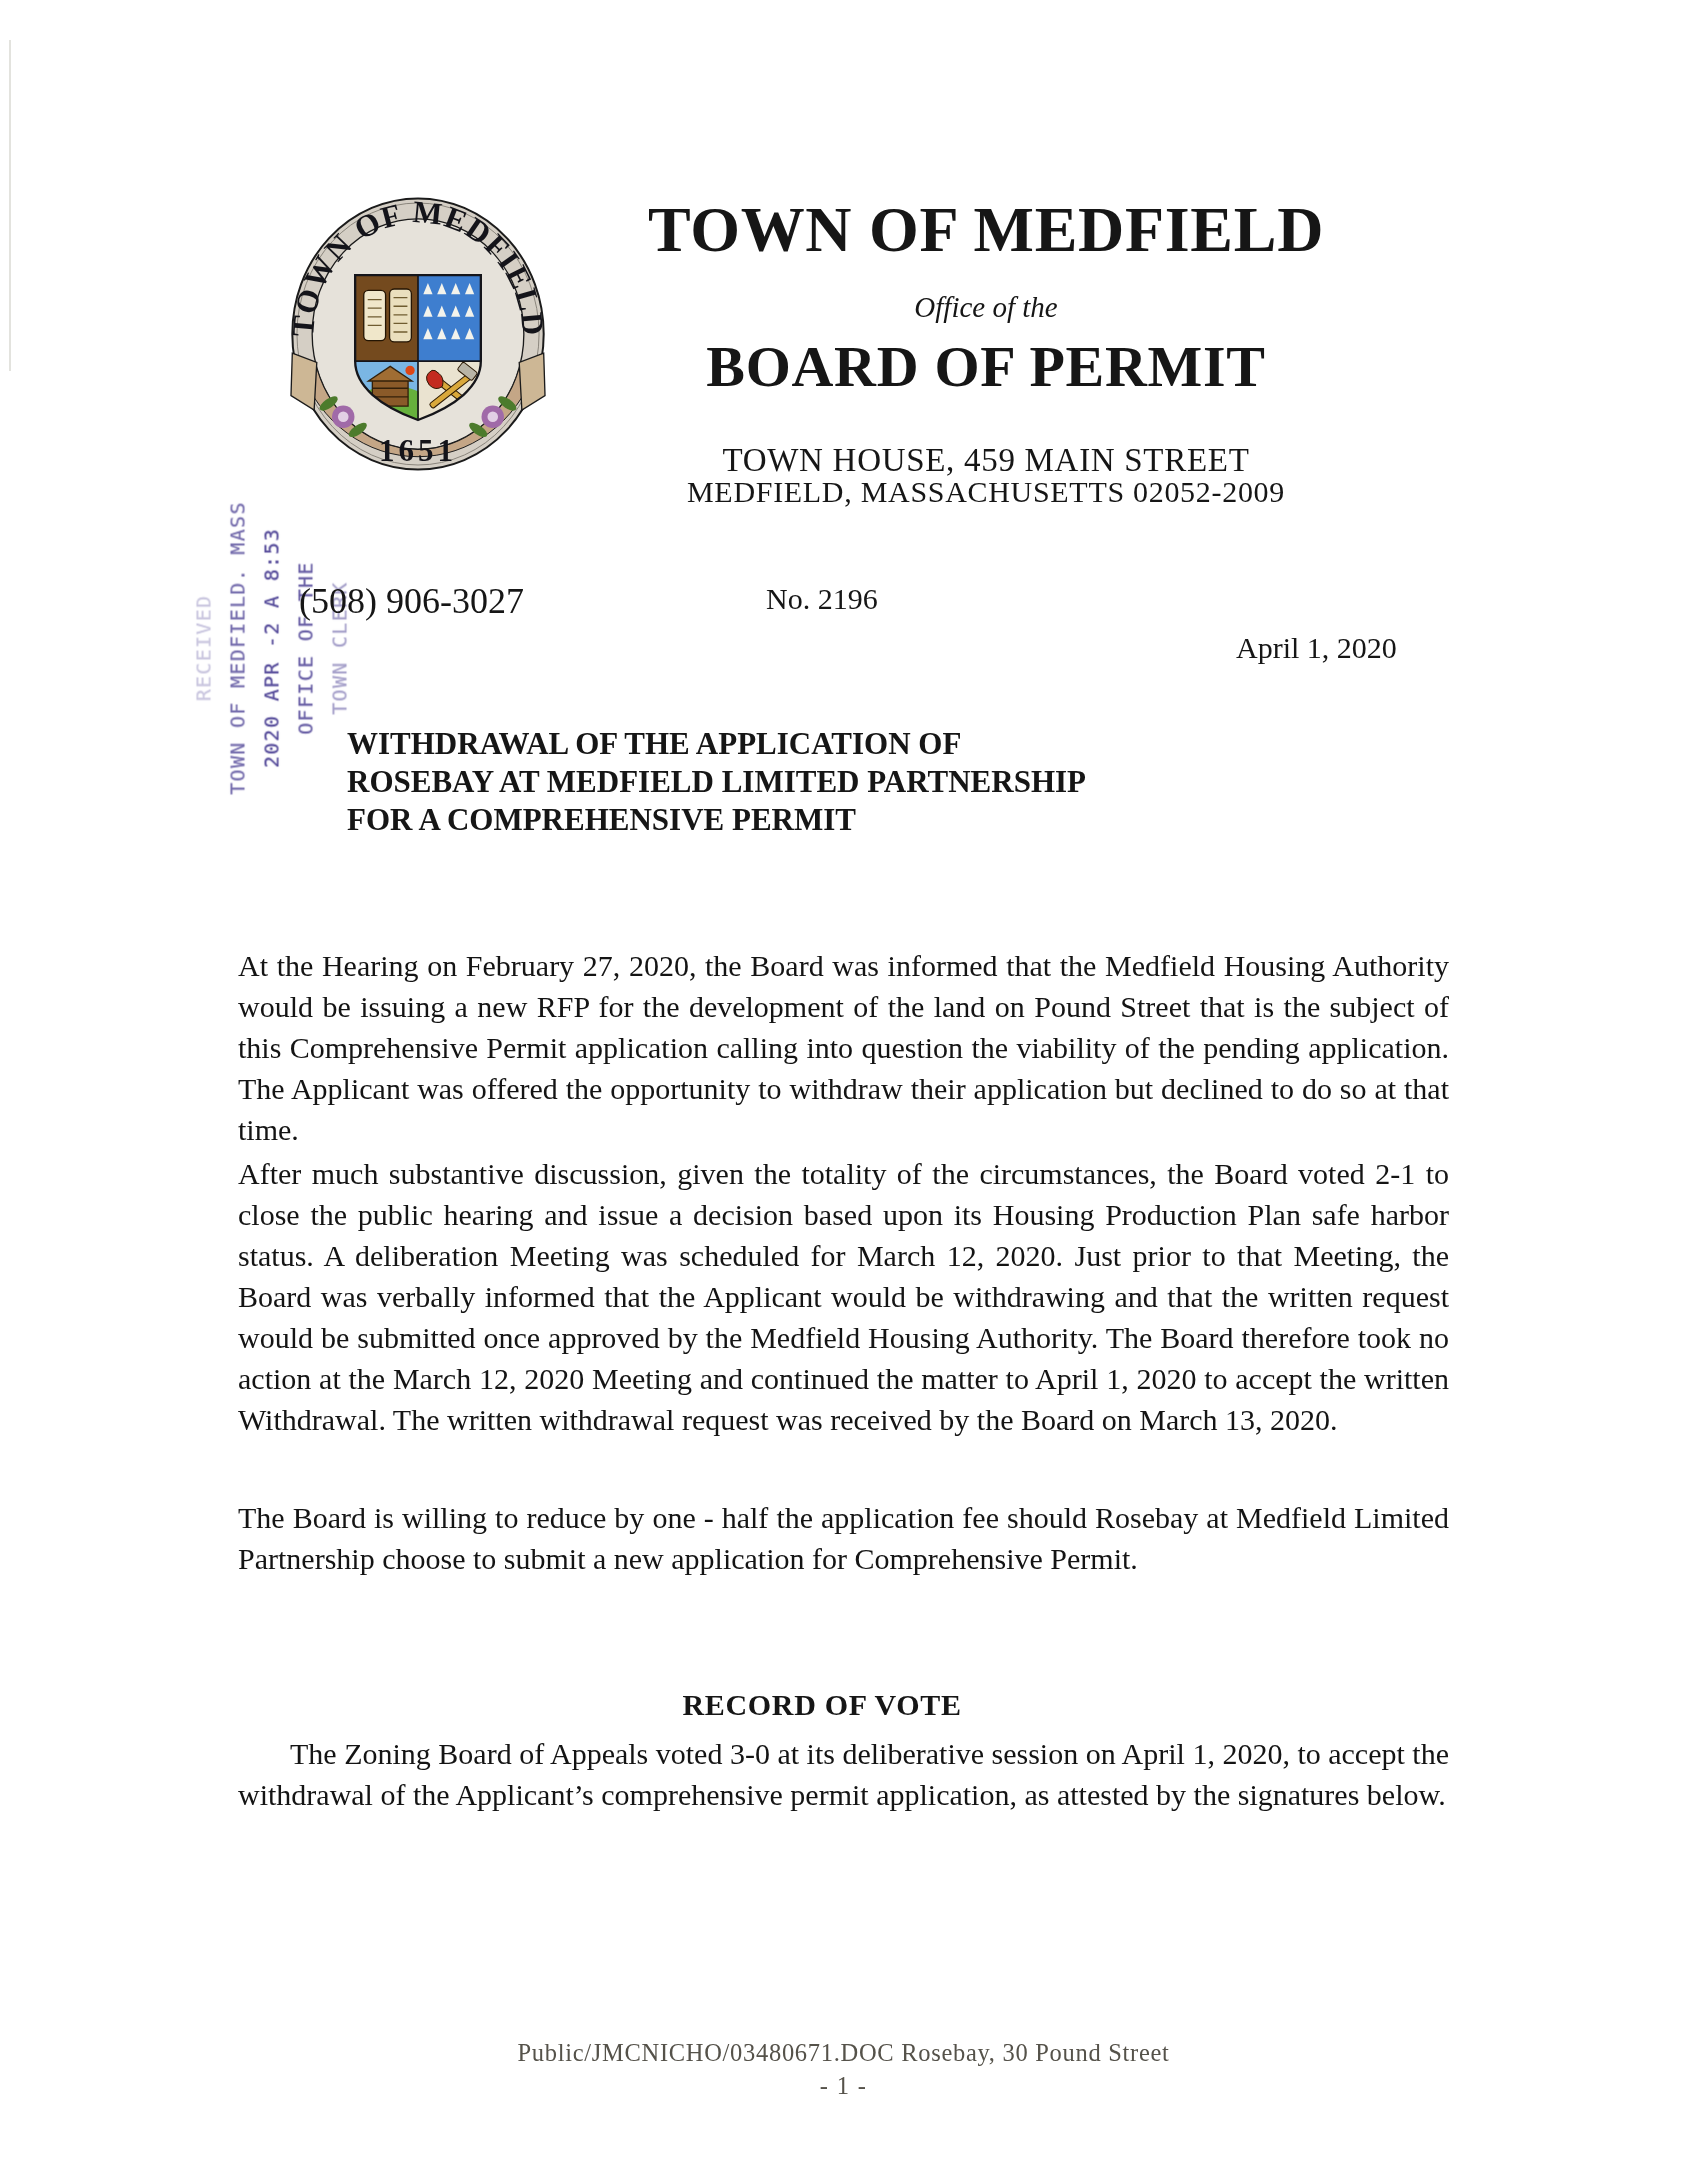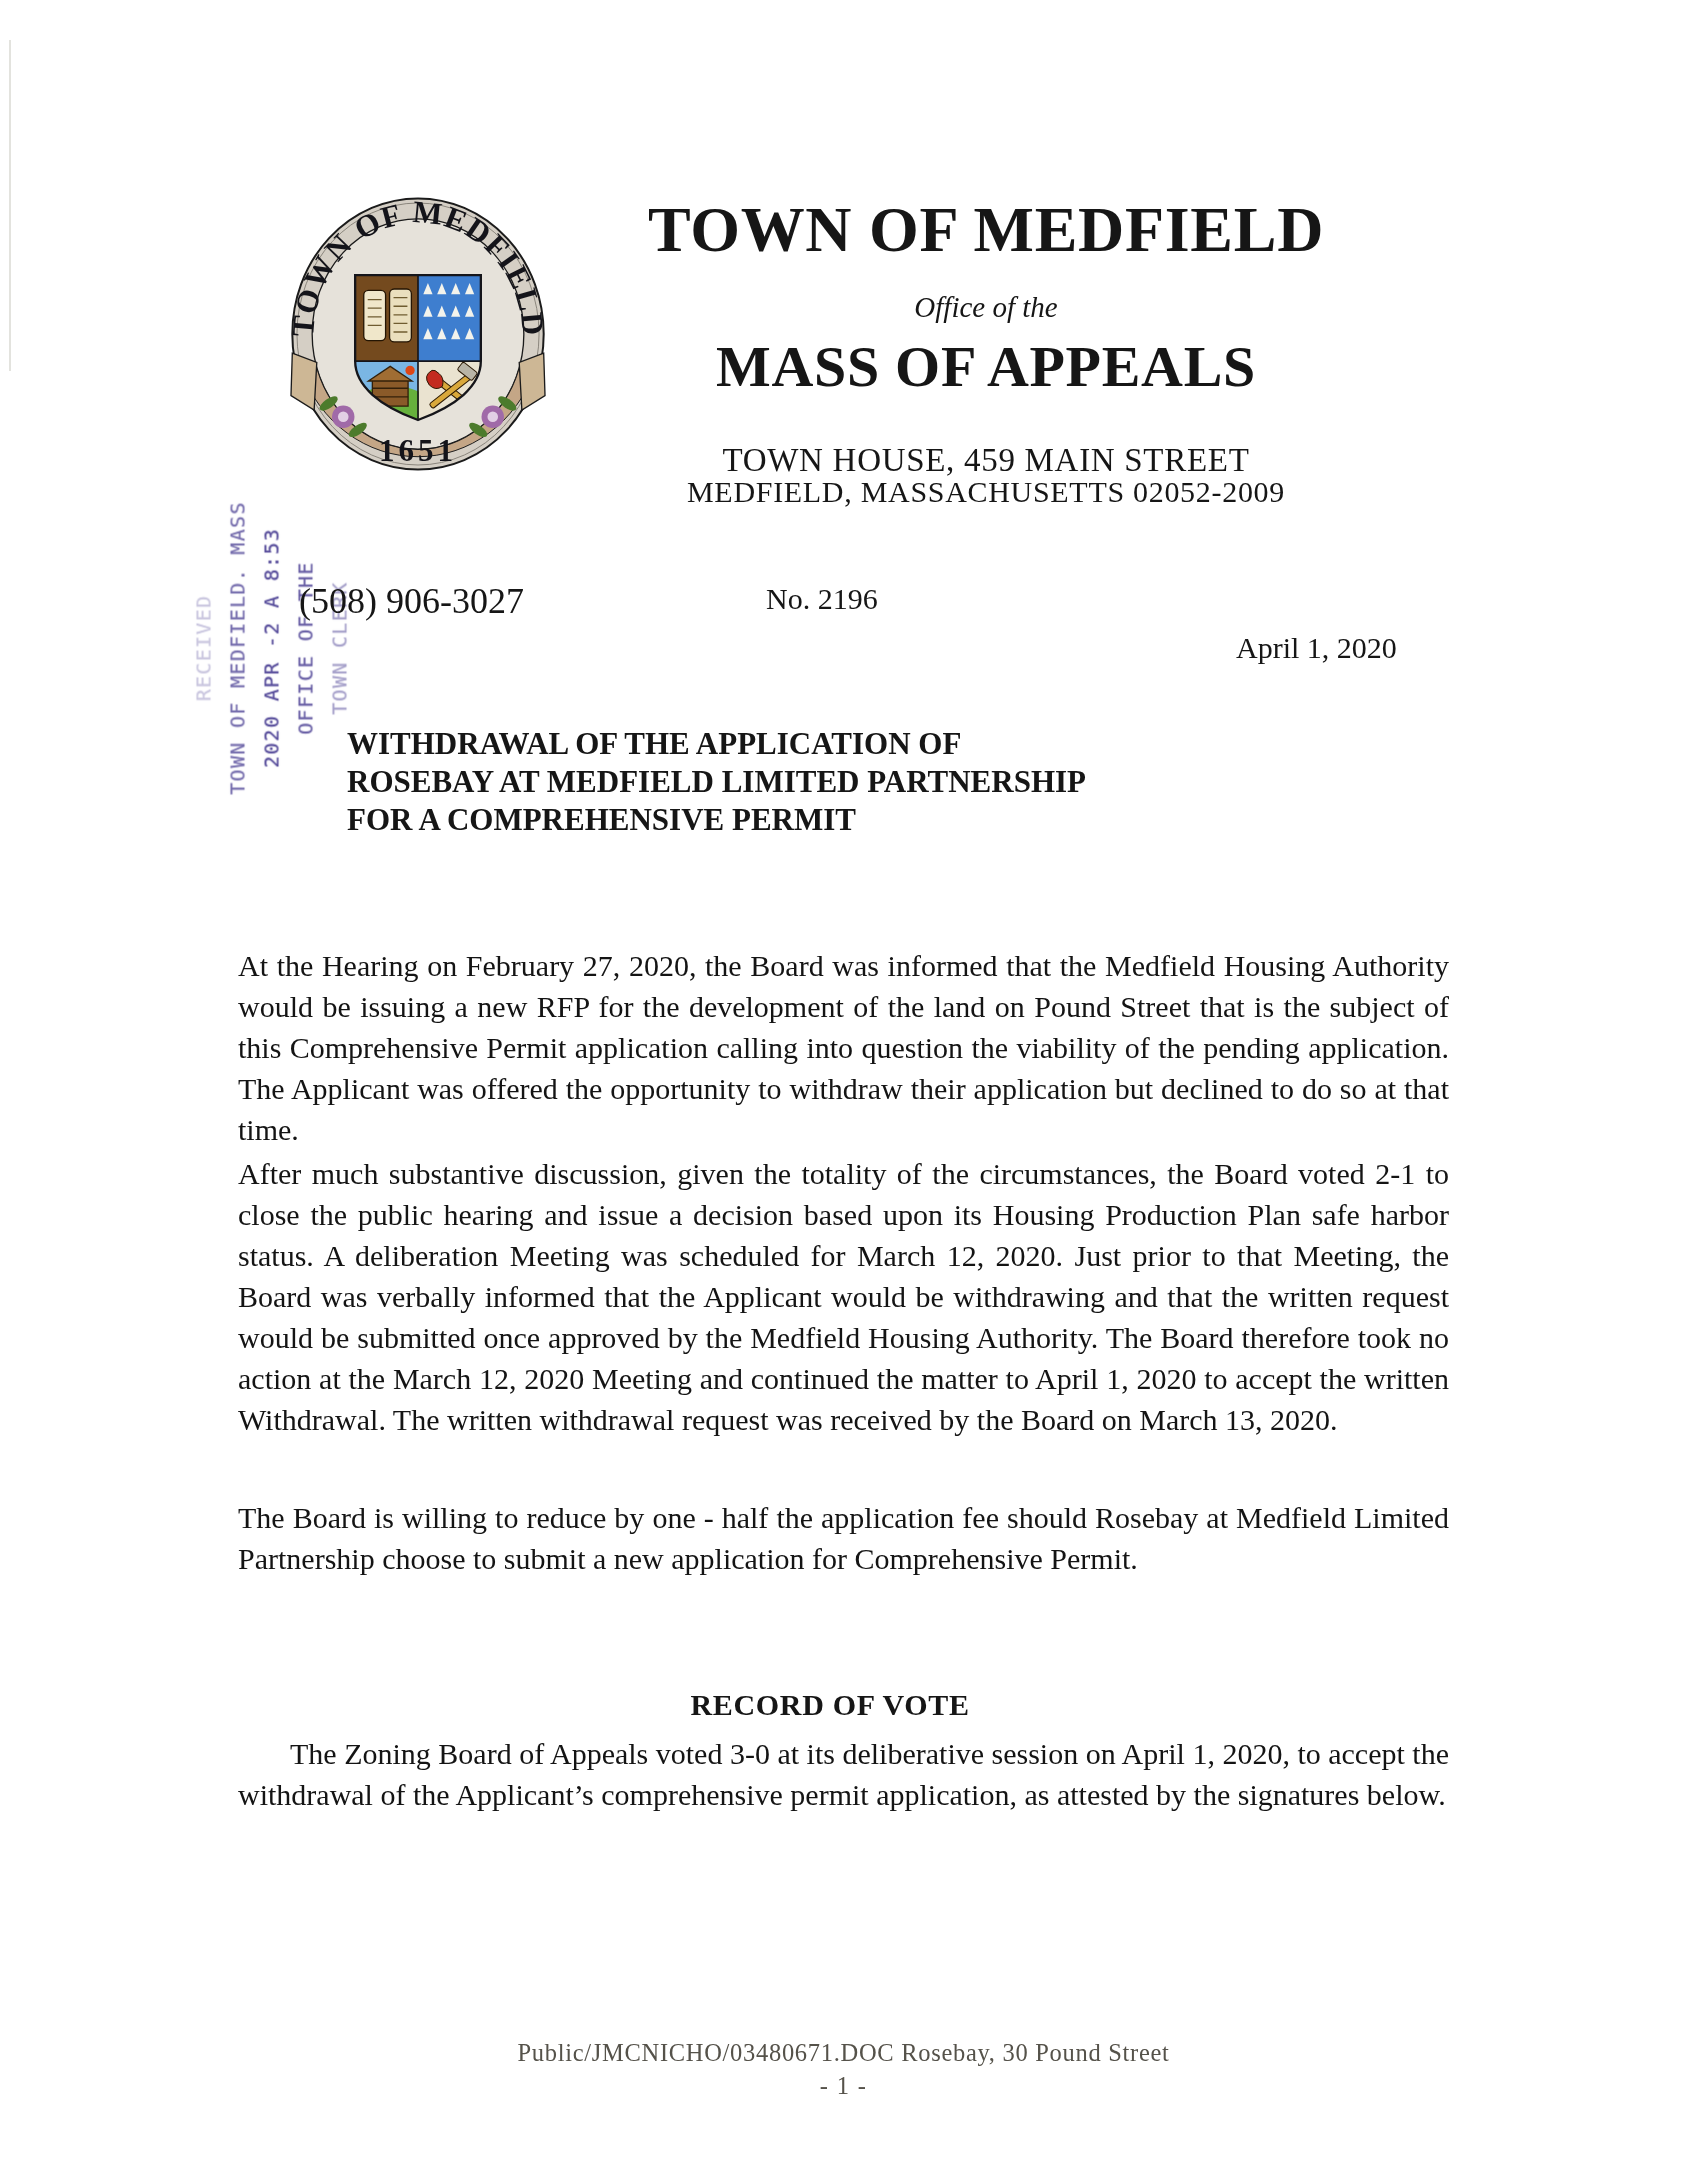--- a/index.html
+++ b/index.html
@@ -15,21 +15,21 @@
   .addr1{top:434px;font-size:33px;letter-spacing:0.7px;margin-top:8px;}
   .addr2{top:475px;font-size:30px;letter-spacing:0.7px;}
   .phone{left:299px;top:536px;font-size:36px;margin-top:44px;}
   .case-no{left:766px;top:582px;font-size:30px;}
   .date-line{left:1236px;top:631px;font-size:30px;}
   .doc-title{left:347px;top:725px;width:966px;
     font-size:31px;font-weight:bold;line-height:38px;}
   .para{left:238px;width:1211px;font-size:30px;line-height:41px;
     text-align:justify;color:#141414;}
   .p1{top:910px;margin-top:35px;} .p2{top:1153px;} .p3{top:1497px;}
-  .rov-head{left:347px;top:1688px;width:966px;text-align:center;
+  .rov-head{left:339px;top:1688px;width:966px;text-align:center;
     font-size:30px;font-weight:bold;letter-spacing:0.7px;}
   .vote-para{top:1733px;text-indent:52px;}
   .footer1{left:238px;top:2039px;width:1211px;text-align:center;
     font-size:24.5px;color:#55524a;letter-spacing:0.7px;}
   .footer2{left:238px;top:2072px;width:1211px;text-align:center;
     font-size:24.5px;color:#55524a;letter-spacing:1.3px;}
   .stamp{
     left:117px;top:562px;width:311px;height:172px;
     transform:rotate(-90deg);
     font-family:"DejaVu Sans Mono",monospace;
@@ -139,21 +139,21 @@
   <div class="abs stamp">
     <div class="st-0">RECEIVED</div>
     <div class="st-1">TOWN OF MEDFIELD. MASS</div>
     <div class="st-2">2020 APR -2 A 8:53</div>
     <div class="st-3">OFFICE OF THE</div>
     <div class="st-4">TOWN CLERK</div>
   </div>
 
   <div class="abs hdr-center town-title">TOWN OF MEDFIELD</div>
   <div class="abs hdr-center office-line">Office of the</div>
-  <div class="abs hdr-center board-title">MASS OF APPEALS</div>
+  <div class="abs hdr-center board-title">BOARD OF PERMIT</div>
   <div class="abs hdr-center addr1">TOWN HOUSE, 459 MAIN STREET</div>
   <div class="abs hdr-center addr2">MEDFIELD, MASSACHUSETTS 02052-2009</div>
   <div class="abs phone">(508) 906-3027</div>
 
   <div class="abs case-no">No. 2196</div>
   <div class="abs date-line">April 1, 2020</div>
 
   <div class="abs doc-title">
     <div>WITHDRAWAL OF THE APPLICATION OF</div>
     <div>ROSEBAY AT MEDFIELD LIMITED PARTNERSHIP</div>

